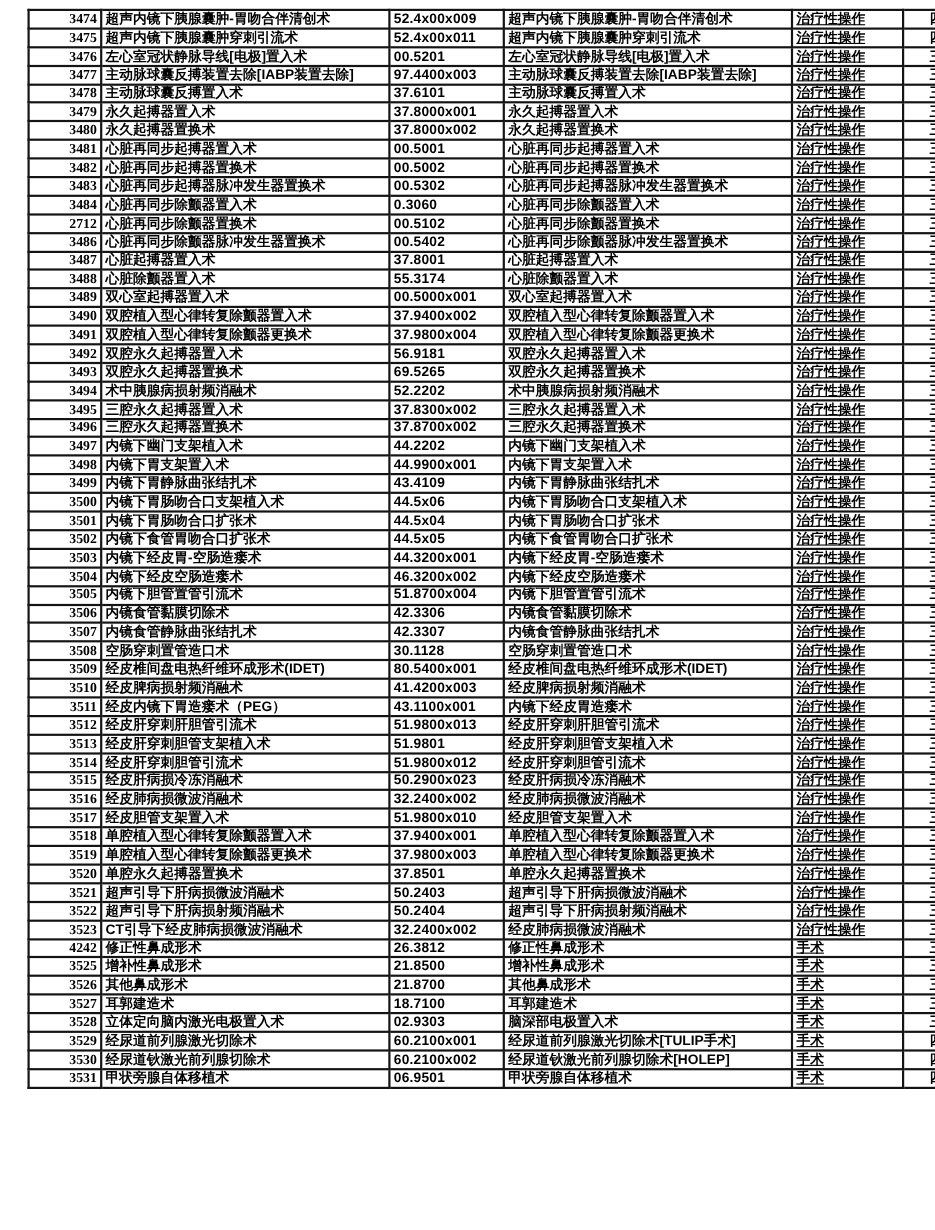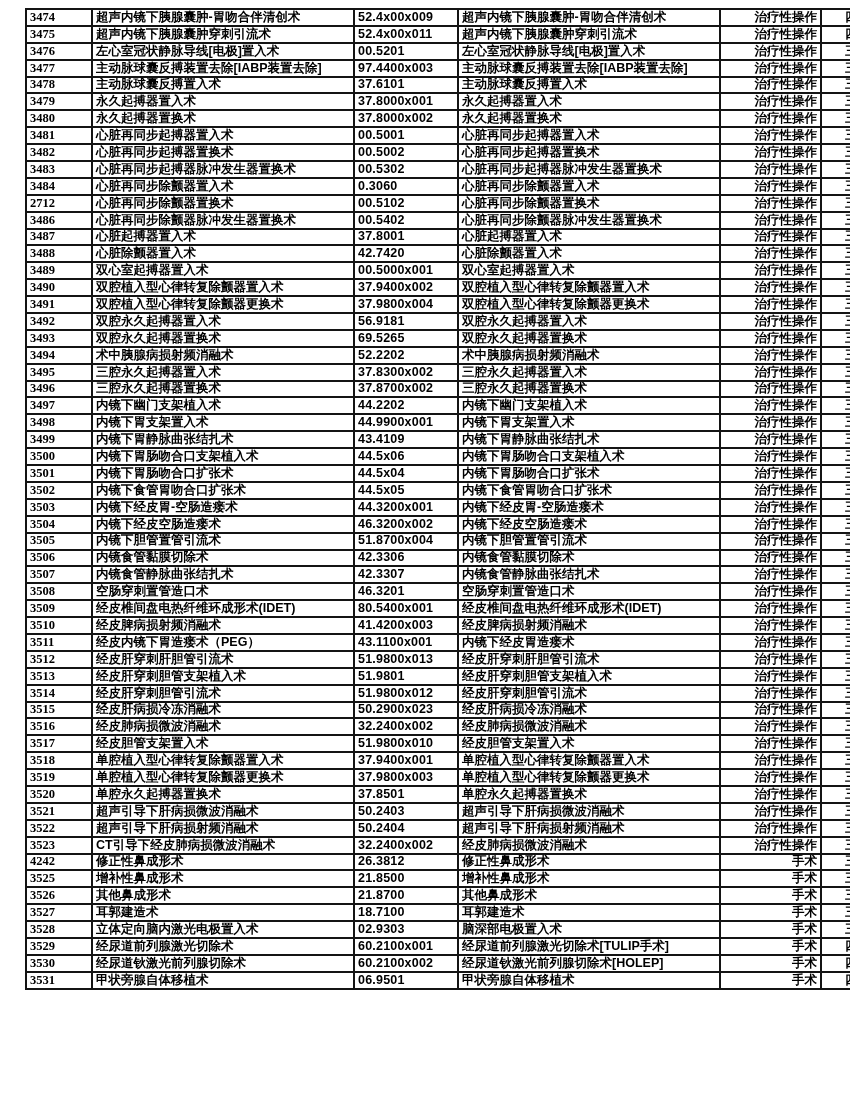--- a/index.html
+++ b/index.html
@@ -31,25 +31,25 @@
     padding: 0 3px;
     font-size: 12.5px;
     line-height: 1.05;
     color: #000000;
     font-weight: bold;
     white-space: nowrap;
     overflow: hidden;
     vertical-align: middle;
   }
   
-  td.c0 { width: 58px;  text-align: left; font-family: "Liberation Serif", serif; font-weight: normal; font-size: 13px; }
+  td.c0 { width: 58px;  text-align: right; font-family: "Liberation Serif", serif; font-weight: normal; font-size: 13px; }
   td.c1 { width: 254px; text-align: left; }
   td.c2 { width: 96px;  text-align: left; font-family: "Liberation Sans", sans-serif; font-size: 13px; letter-spacing: 0.2px; margin-left: 39px; }
   td.c3 { width: 254px; text-align: left; }
-  td.c4 { width: 93px;  text-align: right; }
+  td.c4 { width: 93px;  text-align: left; text-decoration: underline; }
   td.c5 { width: 65px;  text-align: center; }
 </style>
 </head>
 <body>
 
 <div class="page">
   <table class="proc-table">
     <tbody>
         <tr>
           <td class="c0">3474</td>
@@ -159,21 +159,21 @@
           <td class="c0">3487</td>
           <td class="c1">心脏起搏器置入术</td>
           <td class="c2">37.8001</td>
           <td class="c3">心脏起搏器置入术</td>
           <td class="c4">治疗性操作</td>
           <td class="c5">三级</td>
         </tr>
         <tr>
           <td class="c0">3488</td>
           <td class="c1">心脏除颤器置入术</td>
-          <td class="c2">42.7420</td>
+          <td class="c2">55.3174</td>
           <td class="c3">心脏除颤器置入术</td>
           <td class="c4">治疗性操作</td>
           <td class="c5">三级</td>
         </tr>
         <tr>
           <td class="c0">3489</td>
           <td class="c1">双心室起搏器置入术</td>
           <td class="c2">00.5000x001</td>
           <td class="c3">双心室起搏器置入术</td>
           <td class="c4">治疗性操作</td>
@@ -319,21 +319,21 @@
           <td class="c0">3507</td>
           <td class="c1">内镜食管静脉曲张结扎术</td>
           <td class="c2">42.3307</td>
           <td class="c3">内镜食管静脉曲张结扎术</td>
           <td class="c4">治疗性操作</td>
           <td class="c5">三级</td>
         </tr>
         <tr>
           <td class="c0">3508</td>
           <td class="c1">空肠穿刺置管造口术</td>
-          <td class="c2">46.3201</td>
+          <td class="c2">30.1128</td>
           <td class="c3">空肠穿刺置管造口术</td>
           <td class="c4">治疗性操作</td>
           <td class="c5">三级</td>
         </tr>
         <tr>
           <td class="c0">3509</td>
           <td class="c1">经皮椎间盘电热纤维环成形术(IDET)</td>
           <td class="c2">80.5400x001</td>
           <td class="c3">经皮椎间盘电热纤维环成形术(IDET)</td>
           <td class="c4">治疗性操作</td>

